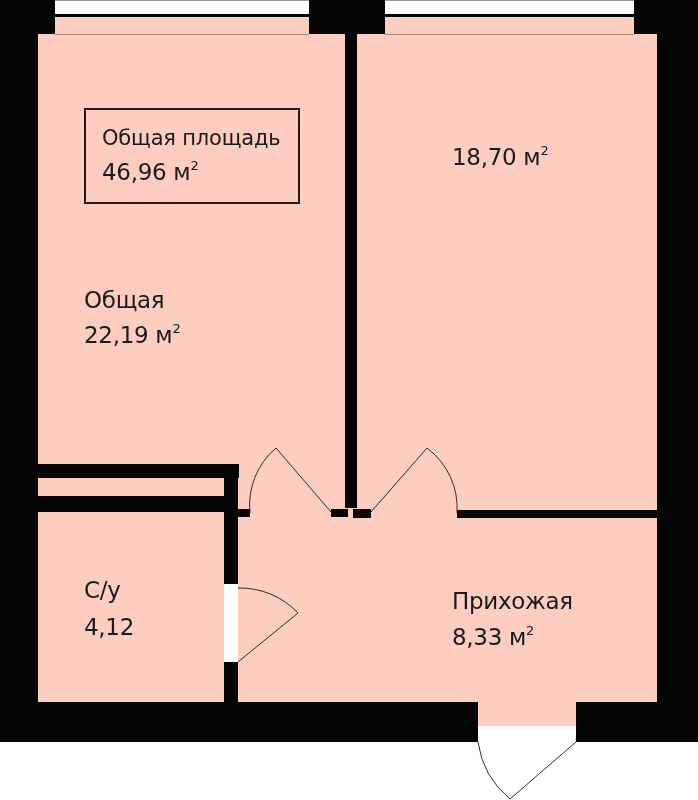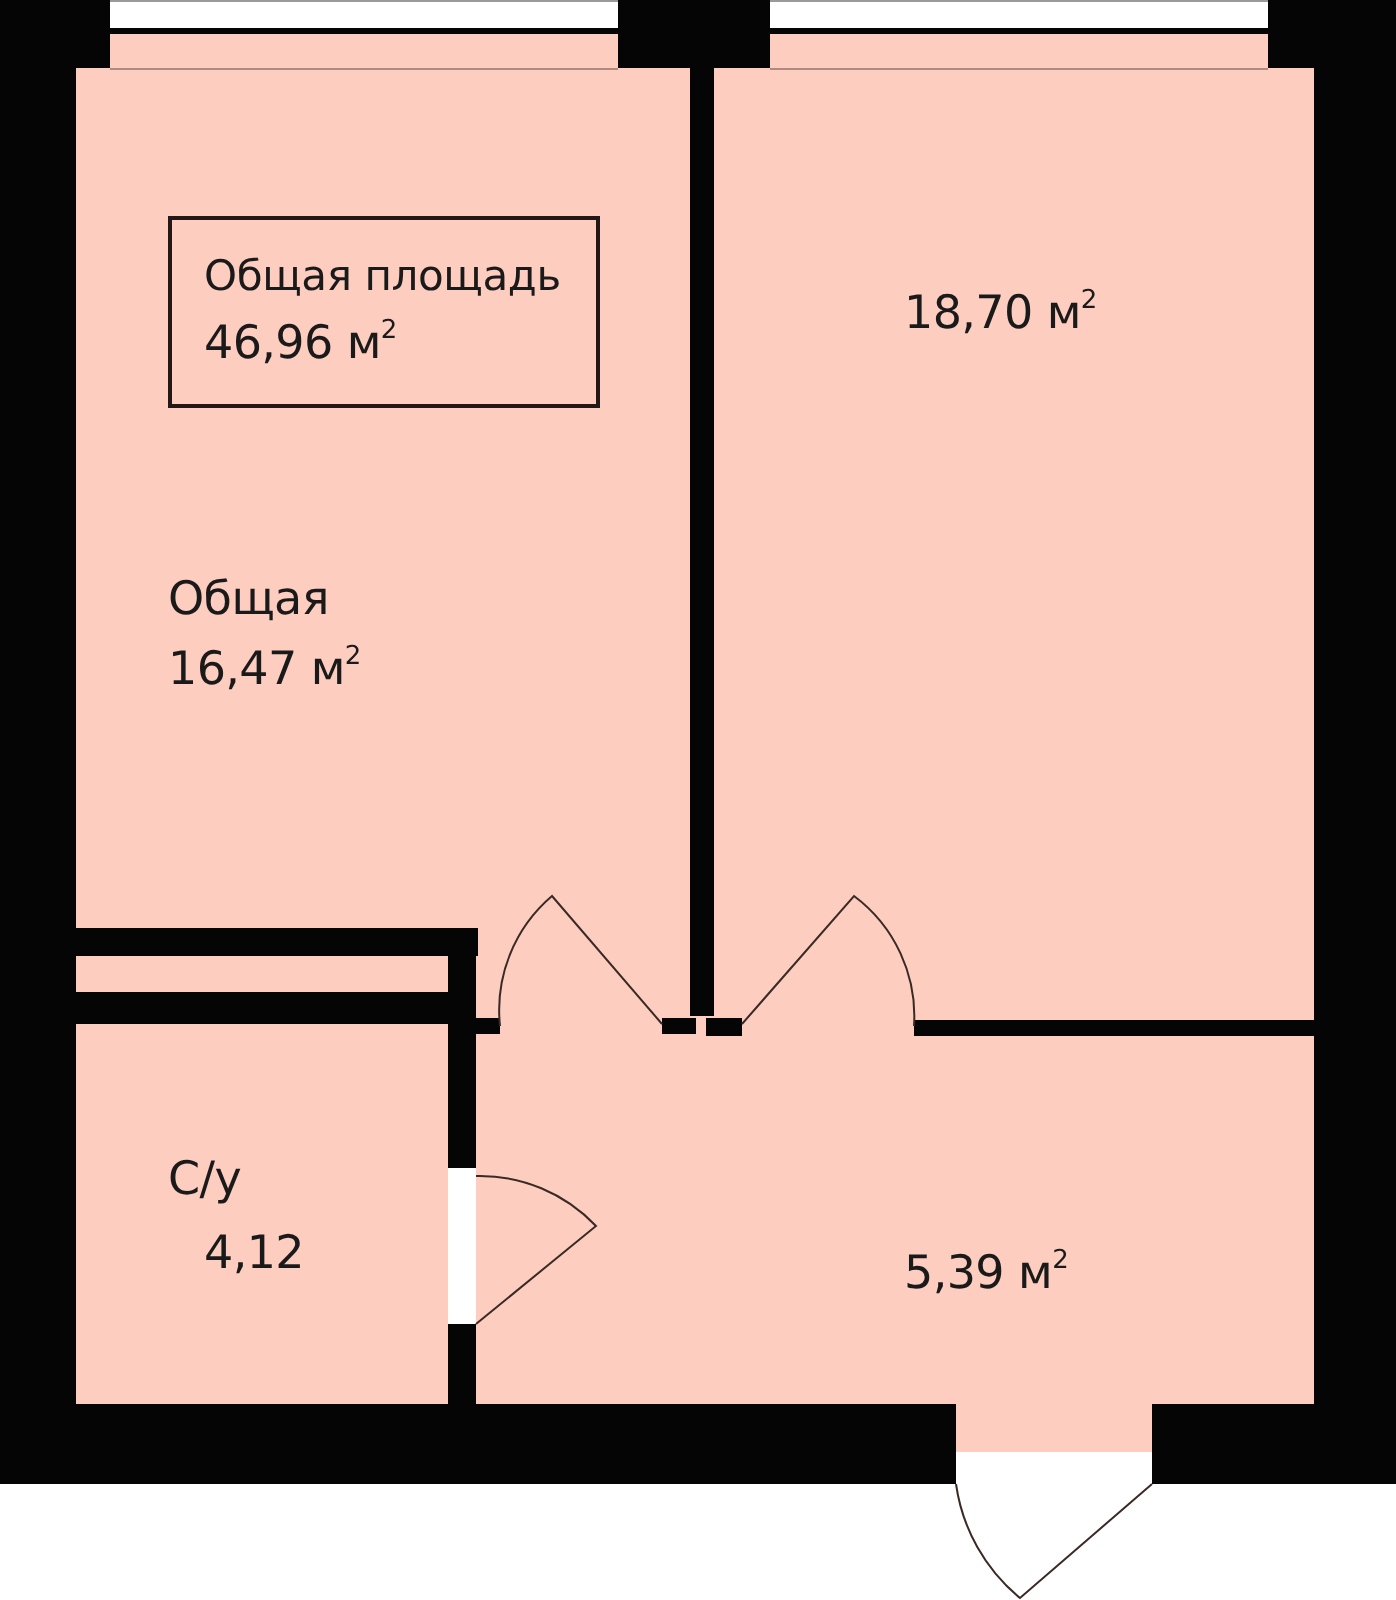--- a/index.html
+++ b/index.html
@@ -63,29 +63,30 @@
 
   <div class="area-box" style="left:84px; top:108px; width:216px; height:96px;">
     <div class="label t1" style="left:16px; top:11px;">Общая площадь</div>
     <div class="label" style="left:16px; top:45px;">
       <span>46,96 м</span><sup>2</sup>
     </div>
   </div>
 
   <div class="label" style="left:84px; top:283px;">Общая</div>
   <div class="label" style="left:84px; top:318px;">
-    <span>16,47 м</span><sup>2</sup>
+    <span>22,19 м</span><sup>2</sup>
   </div>
 
   <div class="label" style="left:452px; top:140px;">
     <span>18,70 м</span><sup>2</sup>
   </div>
 
   <div class="label" style="left:84px; top:573px;">С/у</div>
-  <div class="label" style="left:84px; top:610px;margin-left:18px;">
+  <div class="label" style="left:84px; top:610px;">
     <span>4,12</span><sup></sup>
   </div>
 
+  <div class="label" style="left:452px; top:584px;">Прихожая</div>
   <div class="label" style="left:452px; top:620px;">
-    <span>5,39 м</span><sup>2</sup>
+    <span>8,33 м</span><sup>2</sup>
   </div>
 
 </div>
 
 </body></html>

